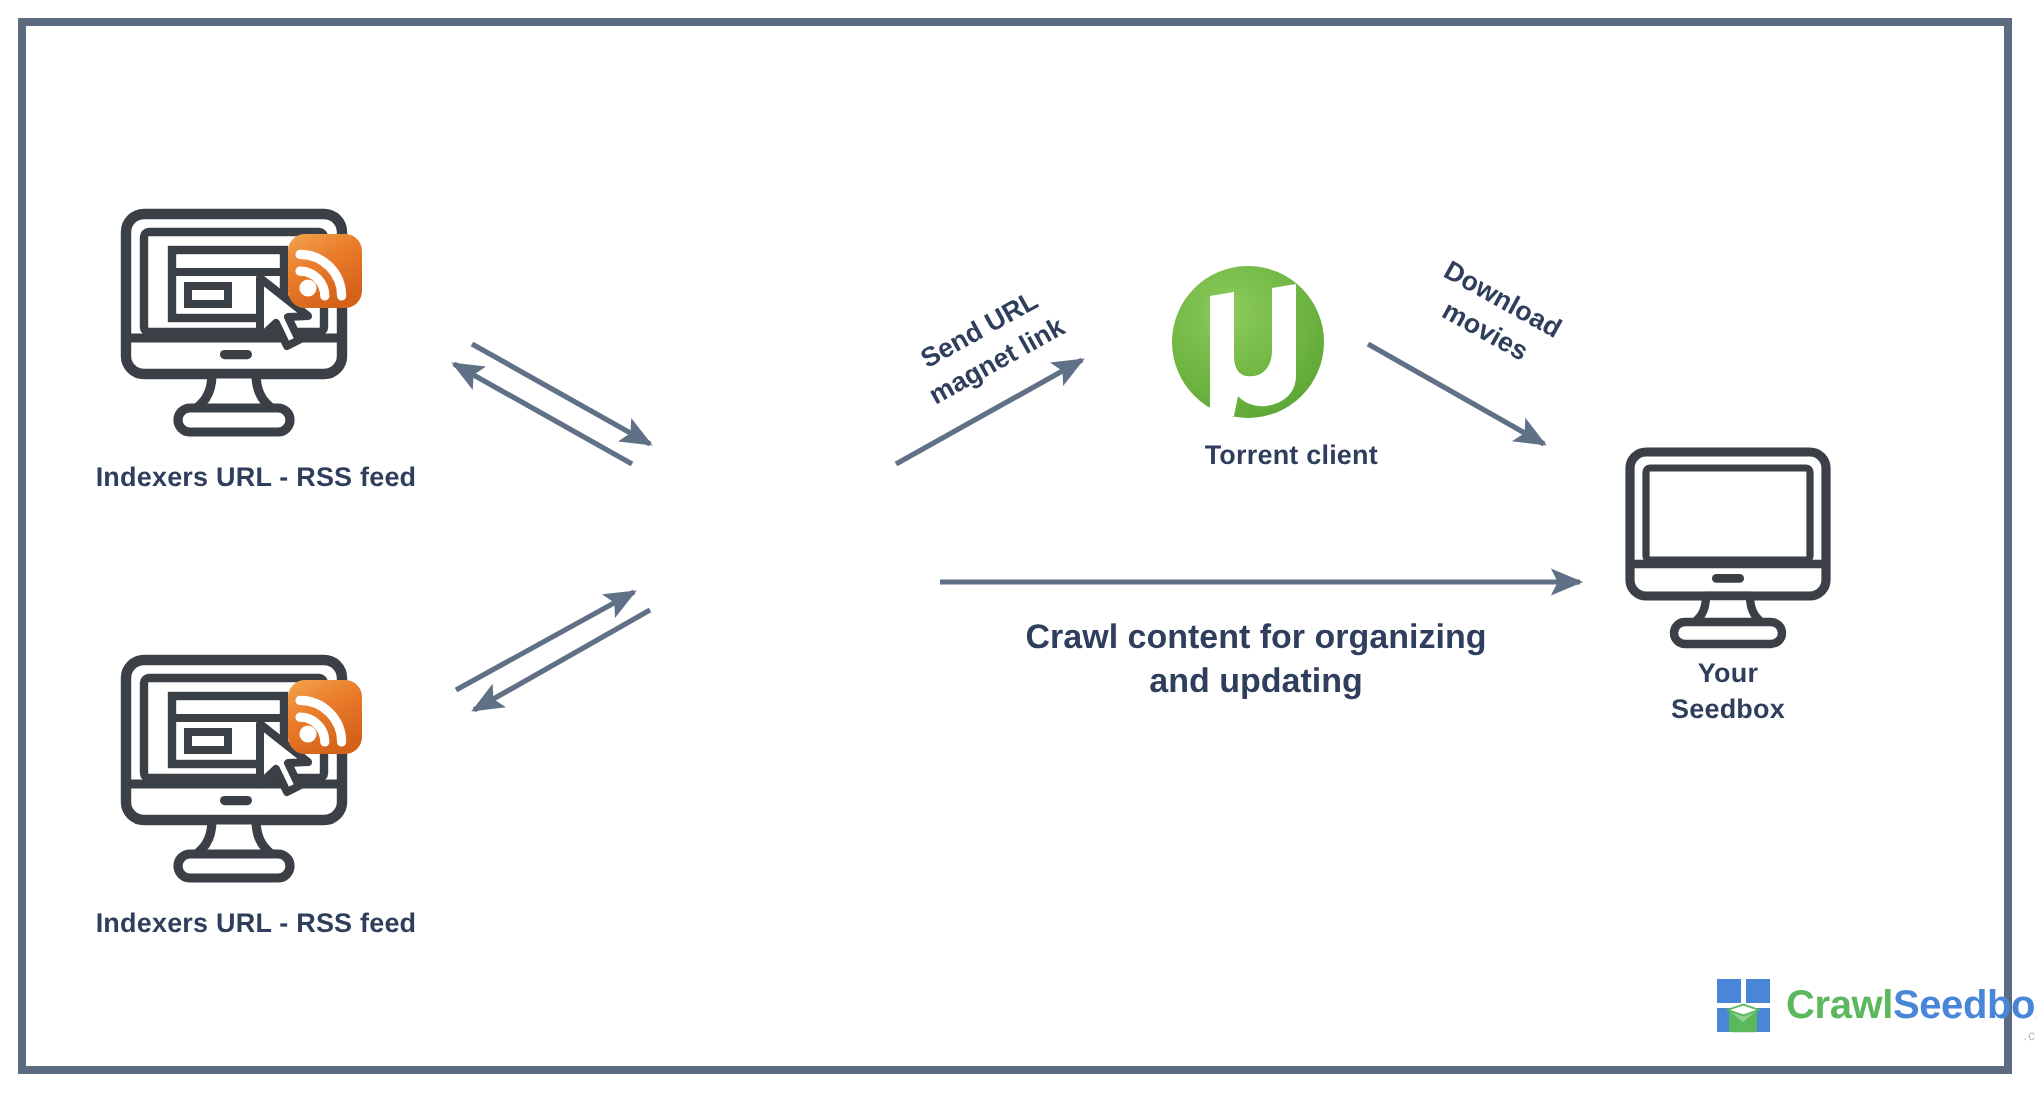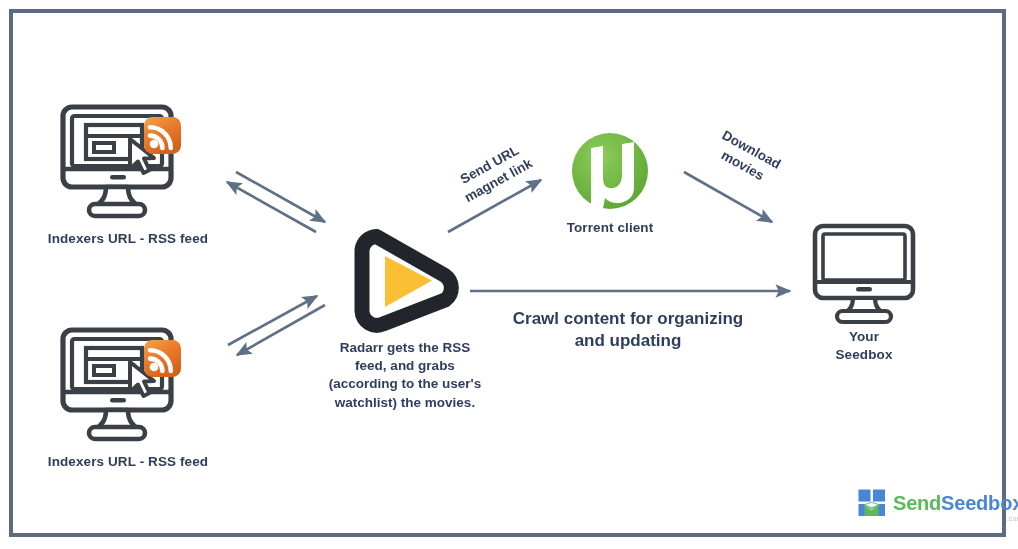--- a/index.html
+++ b/index.html
@@ -185,34 +185,22 @@
         </defs>
         <rect x="0" y="0" width="37" height="37" rx="8.5" ry="8.5" fill="url(#rssgrad2)"></rect>
         <circle cx="10" cy="27" r="4.3" fill="#ffffff"></circle>
         <path d="M6,18.6 A12.4,12.4 0 0 1 18.4,31" fill="none" stroke="#ffffff" stroke-width="4.6" stroke-linecap="round"></path>
         <path d="M6,10.2 A20.8,20.8 0 0 1 26.8,31" fill="none" stroke="#ffffff" stroke-width="4.6" stroke-linecap="round"></path>
       </g>
     </svg>
     <div class="node-label" style="font-size:13.5px; margin-top:9px;">Indexers URL - RSS feed</div>
   </div>
 
-  <div class="node" style="left:305px; top:228px; width:200px;">
-    <svg width="104" height="102" viewBox="0 0 104 102" style="margin-left:48px;">
-
-      <path d="M23.5,8.5 L92,47.5 A15,15 0 0 1 92,72 L30,96 A15,15 0 0 1 9,83 L9,22 A15,15 0 0 1 23.5,8.5 Z" fill="none" stroke="#22262c" stroke-width="15" stroke-linejoin="round" stroke-linecap="round"></path>
-
-      <path d="M32,28 L32,79 L79,52.5 Z" fill="#fbbf35"></path>
-    </svg>
-    <div class="caption" style="position:static; font-size:13.5px; margin-top:9px;">Radarr gets the RSS
-feed, and grabs
-(according to the user's
-watchlist) the movies.</div>
-  </div>
-
-  <div class="node" style="left:545px; top:130px; width:130px;">
+
+  <div class="node" style="left:559px; top:130px; width:130px;text-align:right;">
     <svg width="82" height="82" viewBox="0 0 82 82" style="margin-left:24px;">
       <defs>
         <radialGradient id="utgrad" cx="0.38" cy="0.3" r="0.85">
           <stop offset="0%" stop-color="#8ccb5c"></stop>
           <stop offset="62%" stop-color="#6cb33f"></stop>
           <stop offset="100%" stop-color="#57a033"></stop>
         </radialGradient>
       </defs>
       <circle cx="41" cy="41" r="38" fill="url(#utgrad)"></circle>
 
@@ -250,18 +238,18 @@
       <rect x="0.5" y="15" width="12" height="12" fill="#4a86d8"></rect>
       <rect x="15" y="15" width="12" height="12" fill="#4a86d8"></rect>
 
       <g transform="translate(6.5,14.5)">
         <rect x="0" y="1.6" width="14" height="11" rx="1" fill="#5cb85c"></rect>
         <path d="M0,1.6 L7,7.6 L14,1.6 Z" fill="#8fd08f"></path>
         <path d="M-0.8,1.4 L7.2,-1.2 L15,1.4 L7.2,4.2 Z" fill="#ffffff" stroke="#5cb85c" stroke-width="0.9" stroke-linejoin="round"></path>
       </g>
     </svg>
     <div class="logo-text">
-      <span class="logo-rapid">Send</span><span class="logo-seedbox">Seedbox</span>
+      <span class="logo-rapid">Crawl</span><span class="logo-seedbox">Seedbox</span>
       <span class="logo-com">.com</span>
     </div>
   </div>
 
 </div>
 
 </body></html>

